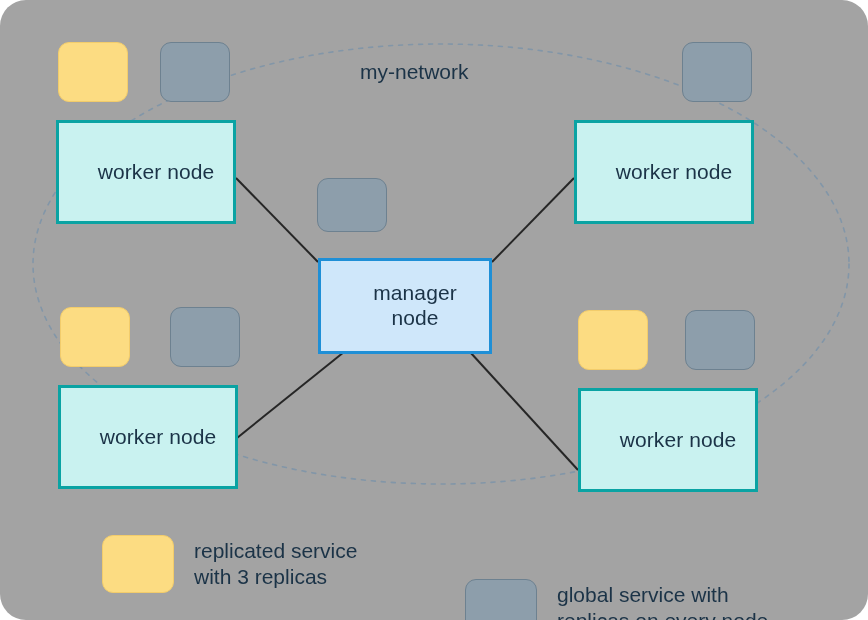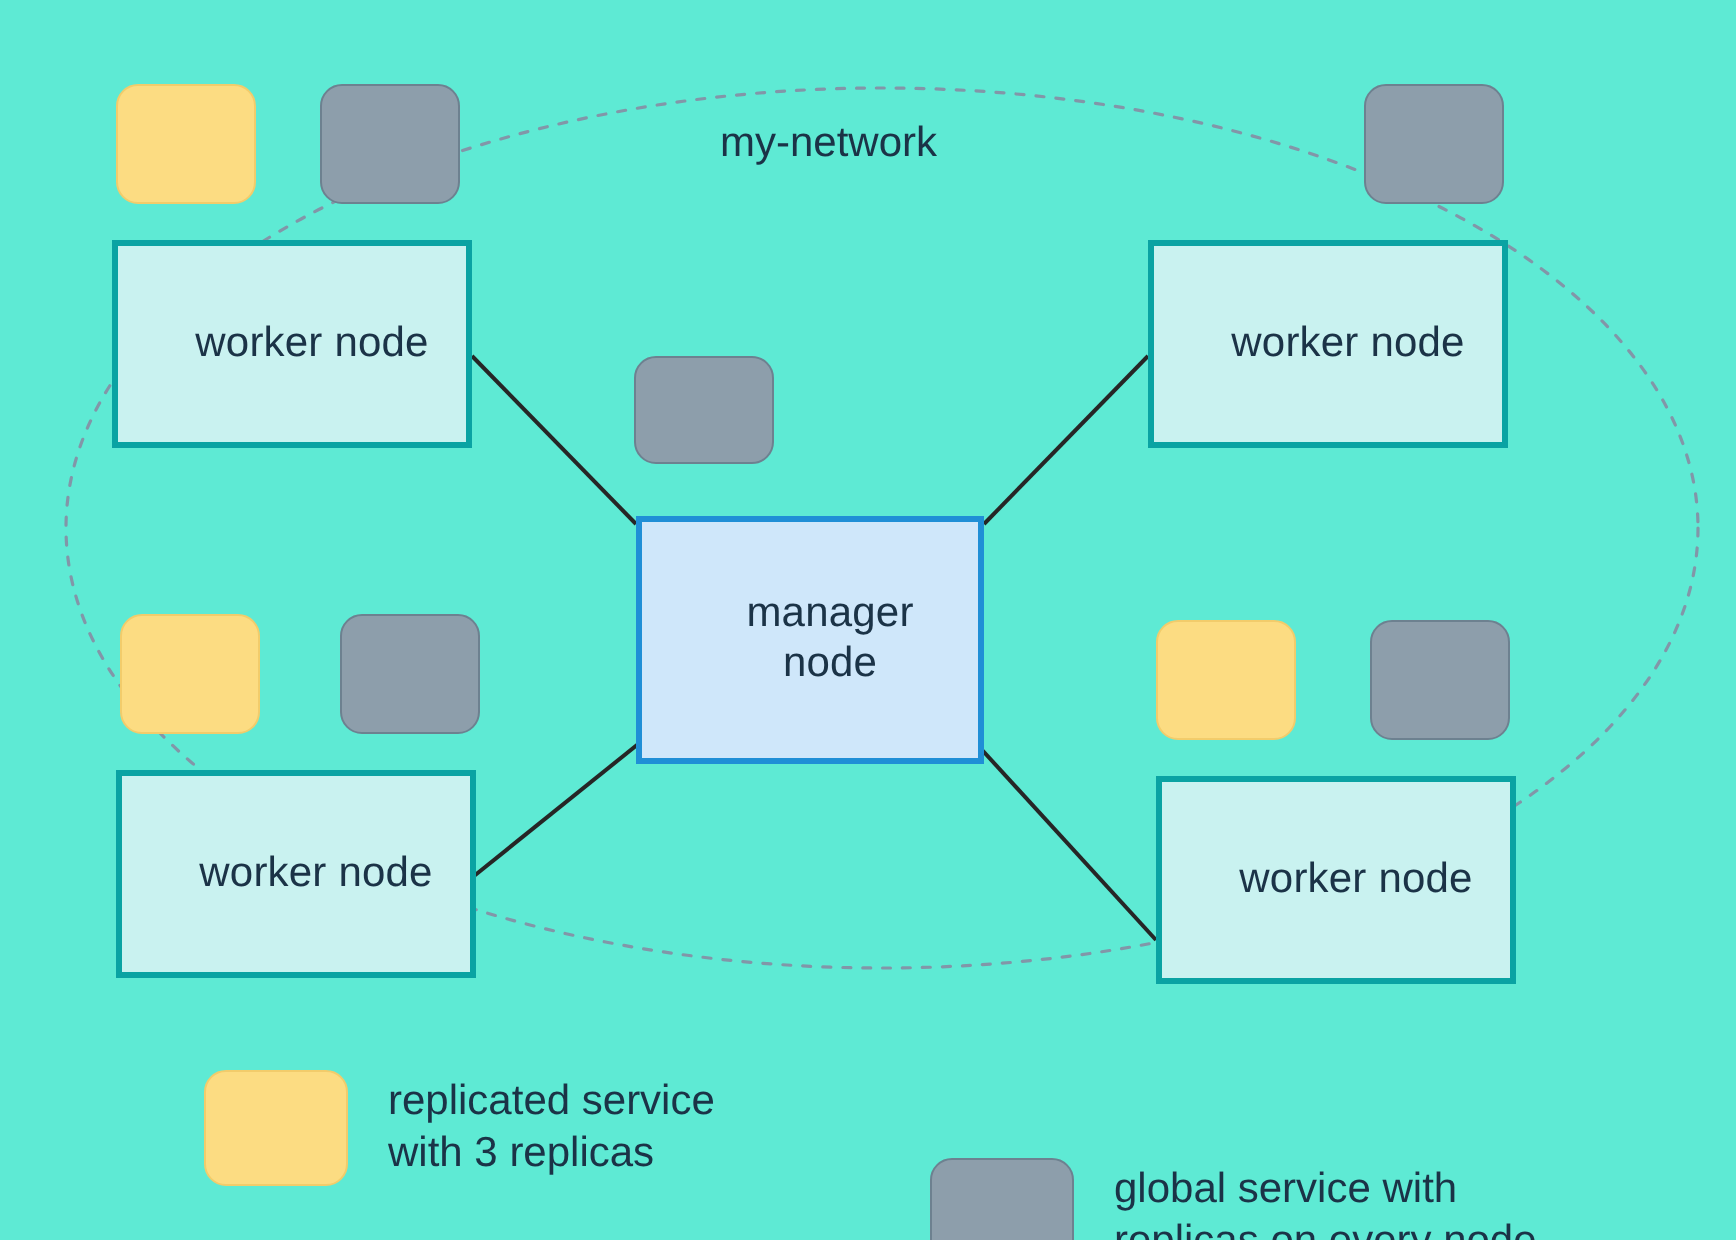--- a/index.html
+++ b/index.html
@@ -4,23 +4,24 @@
 <style>
   html, body {
     margin: 0;
     padding: 0;
     background: #ffffff;
   }
   #canvas {
     position: relative;
     width: 868px;
     height: 620px;
-    background: #5eead4;
+    background: #a3a3a3;
     overflow: hidden;
     font-family: "Liberation Sans", sans-serif;
+    border-radius: 26px;
   }
   #edges {
     position: absolute;
     left: 0; top: 0;
     width: 868px;
     height: 620px;
     pointer-events: none;
   }
   .node-box {
     position: absolute;
@@ -128,21 +129,21 @@
   </div>
 
   <div class="node-box worker" style="left:58px; top:385px; width:180px; height:104px;">
     <span>worker node</span>
   </div>
 
   <div class="node-box worker" style="left:578px; top:388px; width:180px; height:104px;">
     <span>worker node</span>
   </div>
 
-  <div class="node-box manager" style="left:318px; top:258px; width:174px; height:124px; white-space:pre-line;">
+  <div class="node-box manager" style="left:318px; top:258px; width:174px; height:96px; white-space:pre-line;">
     <span>manager
 node</span>
   </div>
 
   <div class="legend-item" style="left:62px; top:535px;">
     <div class="legend-swatch replicated"></div>
     <div class="legend-text">replicated service
 with 3 replicas</div>
   </div>
 

